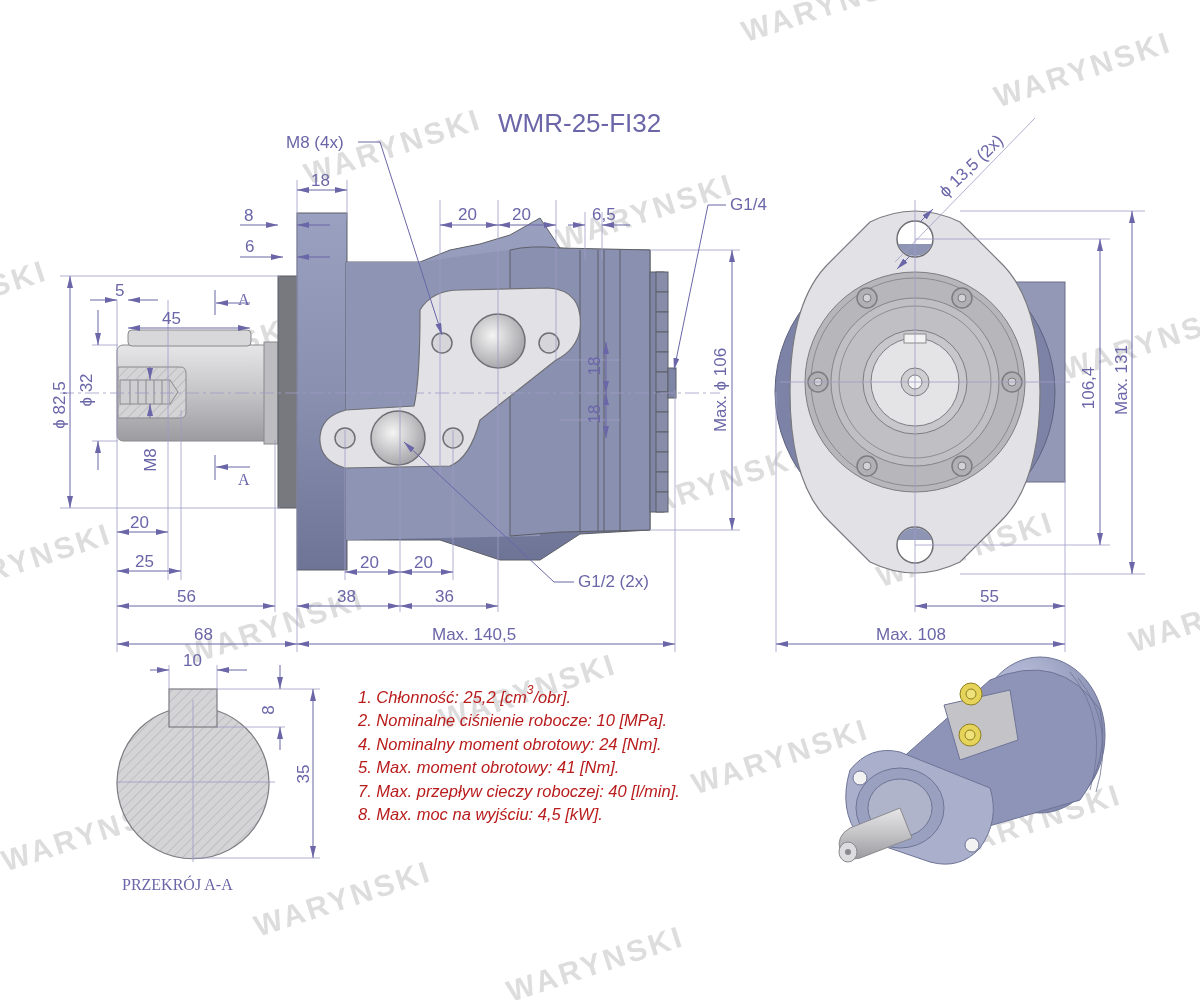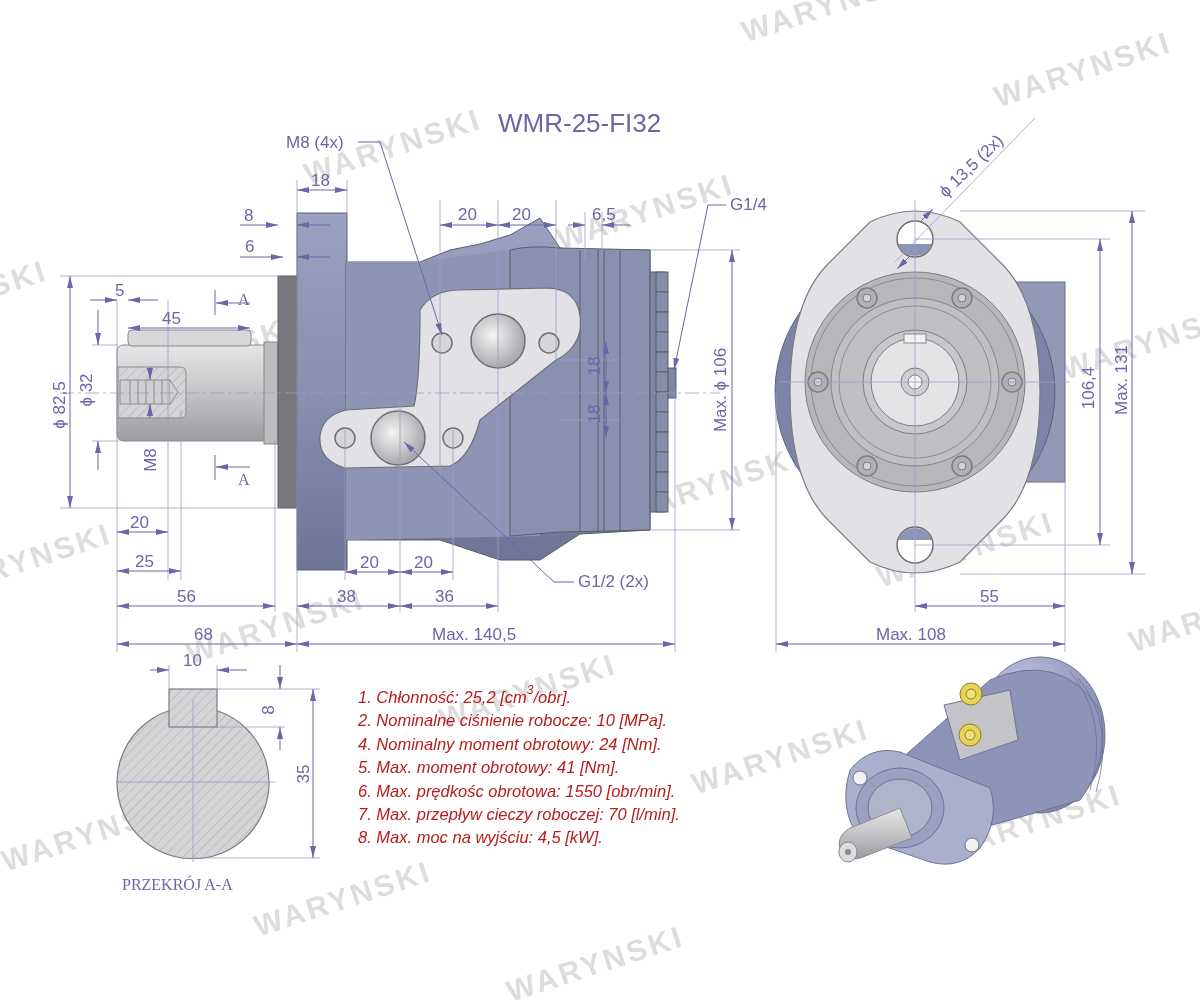--- a/index.html
+++ b/index.html
@@ -334,16 +334,15 @@
     <ellipse cx="848" cy="852" rx="9" ry="10" fill="#dcdcde" stroke="#8a8a8e"></ellipse>
     <circle cx="848" cy="852" r="3" fill="#8a8a8e"></circle>
   </g>
 </svg>
 
 <div class="specs">
   <div><span>1.</span> <span>Chłonność: 25,2 [cm</span><sup>3</sup><span>/obr].</span></div>
   <div><span>2.</span> <span>Nominalne ciśnienie robocze: 10 [MPa].</span></div>
   <div><span>4.</span> <span>Nominalny moment obrotowy: 24 [Nm].</span></div>
   <div><span>5.</span> <span>Max. moment obrotowy: 41 [Nm].</span></div>
-  <div><span>6.</span> <span>Max. prędkośc obrotowa: 1550 [obr/min].</span></div>
-  <div><span>7.</span> <span>Max. przepływ cieczy roboczej: 70 [l/min].</span></div>
+  <div><span>7.</span> <span>Max. przepływ cieczy roboczej: 40 [l/min].</span></div>
   <div><span>8.</span> <span>Max. moc na wyjściu: 4,5 [kW].</span></div>
 </div>
 
 </body></html>

